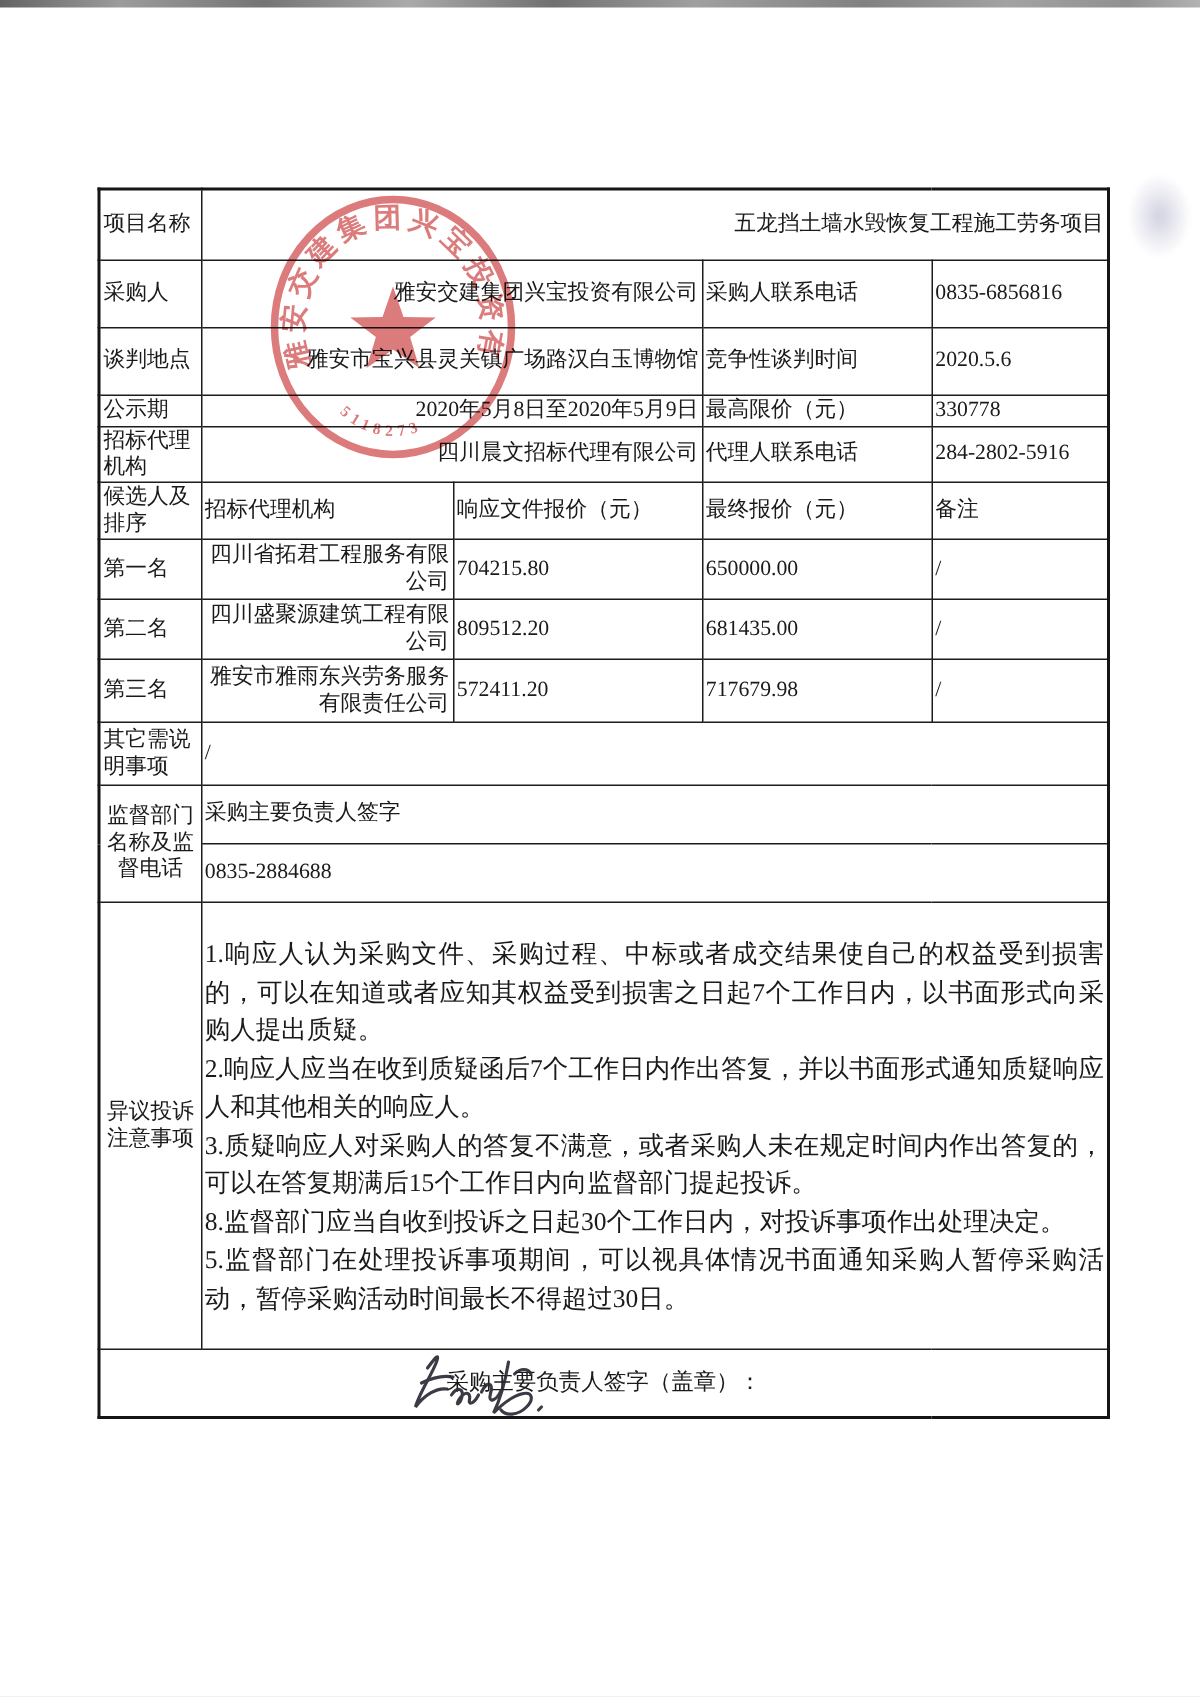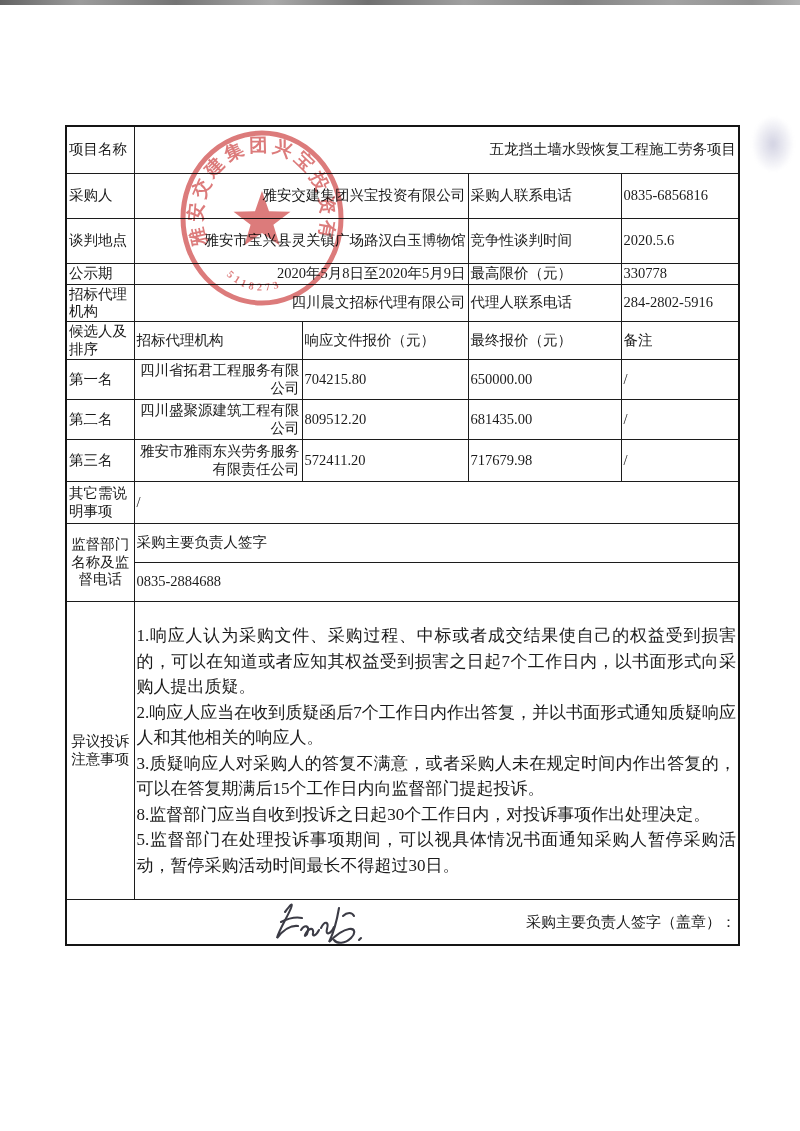--- a/index.html
+++ b/index.html
@@ -36,21 +36,21 @@
   table.main{border:2.5px solid #151515;}
   td.lab{text-align:left;padding-left:4px;line-height:1.15;}
   td.lab-c{text-align:center;line-height:1.25;}
   td.val-l{text-align:right;padding-left:5px;}
   td.ctr{}
   .h47{height:47px}.h45{height:45px}.h21{height:21px}.h34{height:34px}
   .h36{height:36px}.h40{height:40px}.h42{height:42px}.h39{height:39px}
   .h298{height:298px}.hsig{height:45px}
   td.objection-cell{vertical-align:middle;padding:6px 8px 6px 7px;}
   .obj-line{margin:0;text-align:justify;line-height:1.5;font-size:17px;}
-  td.sig-cell{position:relative;text-align:right;padding-left:4px;font-size:15px;}
+  td.sig-cell{position:relative;text-align:center;padding-left:4px;font-size:15px;}
   .sig-svg{position:absolute;left:204px;top:0px;}
   .seal{
     position:absolute;left:178px;top:129px;width:168px;height:178px;
     mix-blend-mode:multiply;opacity:.88;pointer-events:none;
     filter:blur(.3px);
   }
   .seal text{font-family:"Liberation Serif","DejaVu Serif",serif;font-weight:bold;}
 </style>
 </head>
 <body>

